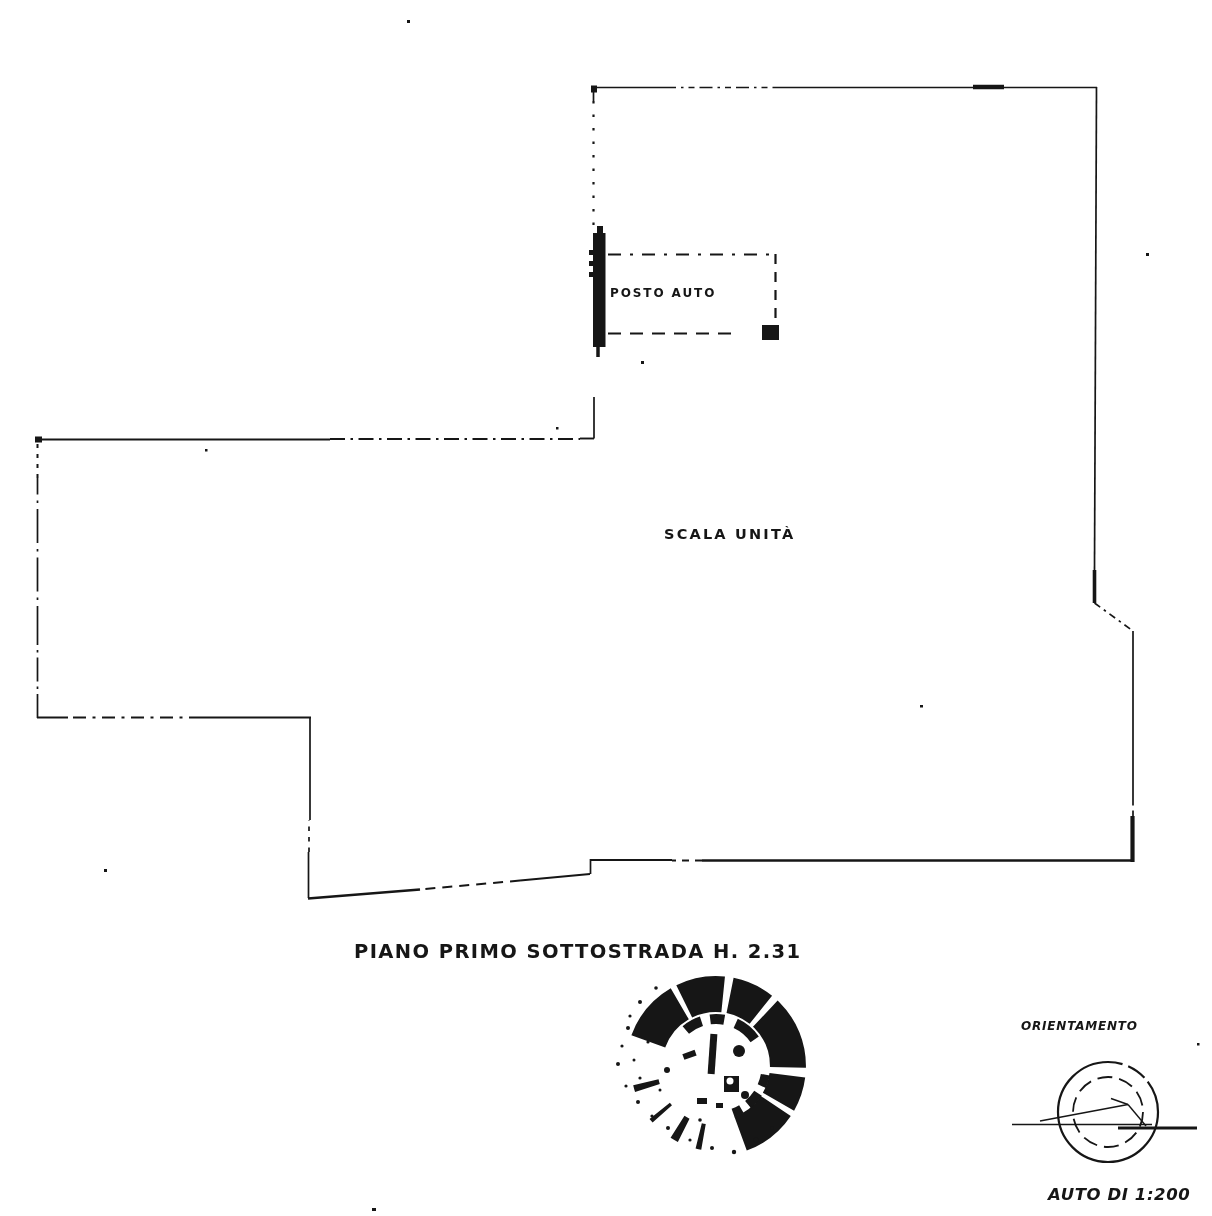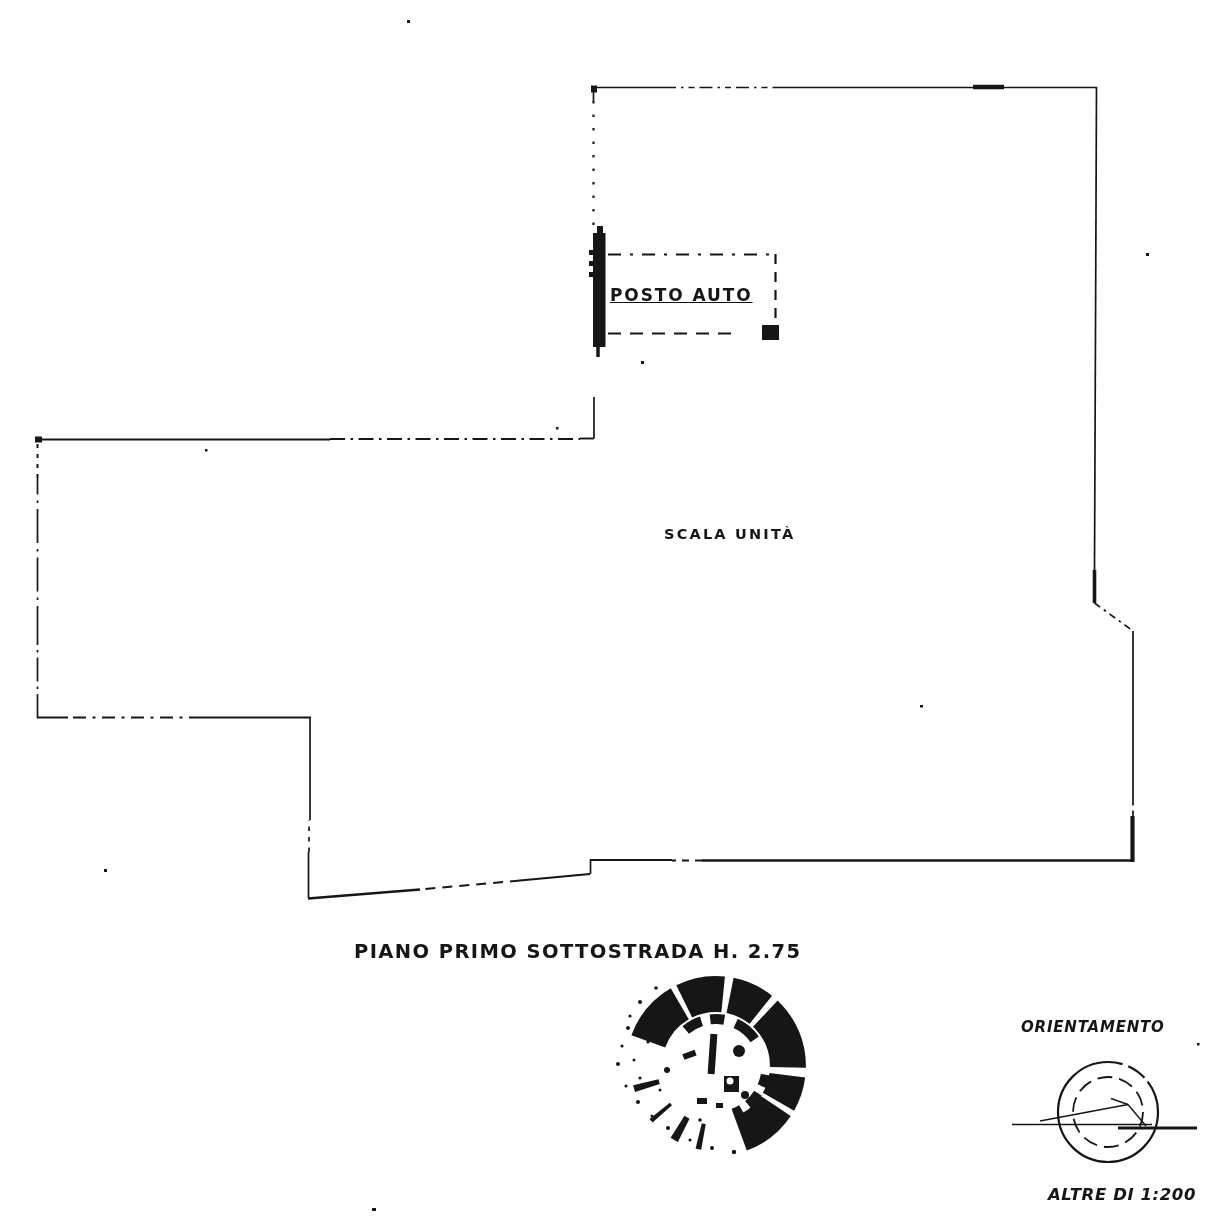--- a/index.html
+++ b/index.html
@@ -9,24 +9,24 @@
     background: var(--paper);
     font-family:"DejaVu Sans", "Liberation Sans", sans-serif;
     overflow:hidden;
   }
   .sheet { position:absolute; left:0; top:0; width:1212px; height:1216px; }
   svg.plan { position:absolute; left:0; top:0; color:var(--ink); }
   .lbl {
     position:absolute; color:var(--ink); font-weight:bold;
     white-space:nowrap; line-height:1;
   }
-  .lbl-posto   { left:610px; top:287px;  font-size:17px;   letter-spacing:1.9px;text-decoration:underline; }
+  .lbl-posto   { left:610px; top:287px;  font-size:12px;   letter-spacing:1.9px; }
   .lbl-altre   { left:664px; top:527px;  font-size:14.5px; letter-spacing:2.2px; }
   .lbl-caption { left:354px; top:942px;  font-size:19.5px; letter-spacing:1.4px; }
-  .lbl-orient  { left:1021px; top:1020px; font-size:15px; font-style:italic; letter-spacing:0.8px; }
+  .lbl-orient  { left:1021px; top:1020px; font-size:12px; font-style:italic; letter-spacing:0.8px; }
   .lbl-scala   { left:1048px; top:1187px; font-size:16.5px; font-style:italic; letter-spacing:0.6px; }
 </style>
 </head>
 <body>
 
 <div class="sheet">
 
   <svg class="plan" width="1212" height="1216" viewBox="0 0 1212 1216" fill="none" stroke="currentColor" stroke-linecap="butt">
 
     <g stroke-width="1.7">
@@ -155,18 +155,18 @@
       <rect x="104" y="869" width="3" height="3"></rect>
       <rect x="372" y="1208" width="4" height="3"></rect>
       <rect x="1197" y="1043" width="2.5" height="2.5"></rect>
     </g>
   </svg>
 
   <div class="lbl lbl-posto">POSTO AUTO</div>
 
   <div class="lbl lbl-altre">SCALA UNITÀ</div>
 
-  <div class="lbl lbl-caption">PIANO PRIMO SOTTOSTRADA H. 2.75</div>
+  <div class="lbl lbl-caption">PIANO PRIMO SOTTOSTRADA H. 2.31</div>
 
   <div class="lbl lbl-orient">ORIENTAMENTO</div>
 
-  <div class="lbl lbl-scala">ALTRE DI 1:200</div>
+  <div class="lbl lbl-scala">AUTO DI 1:200</div>
 </div>
 
 </body></html>

